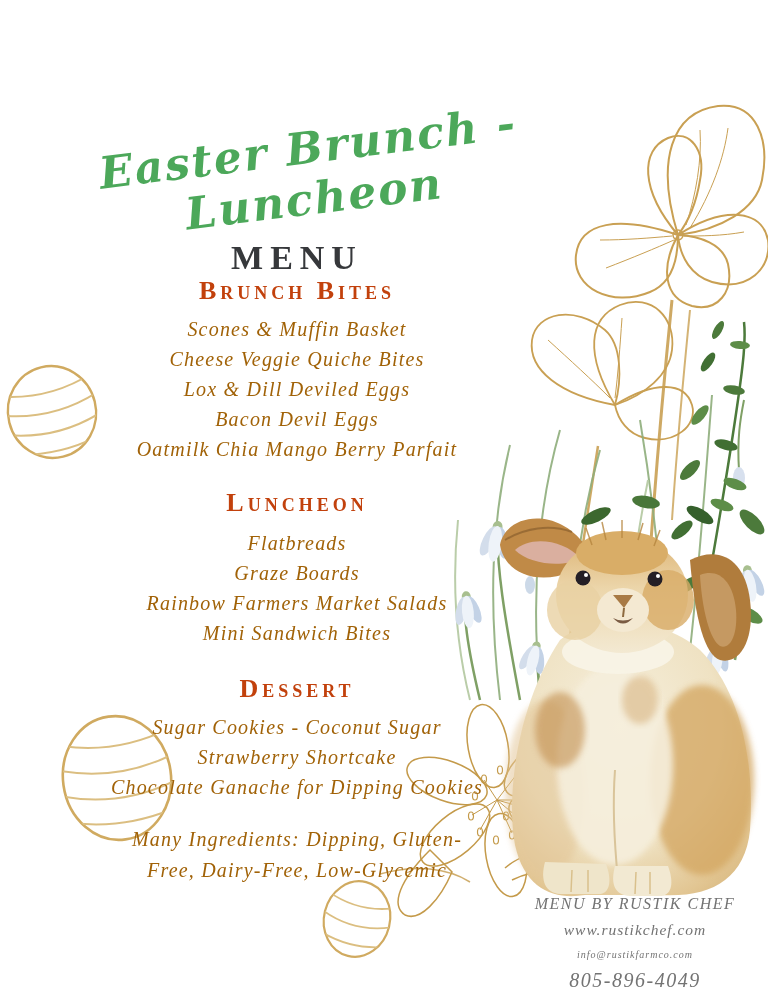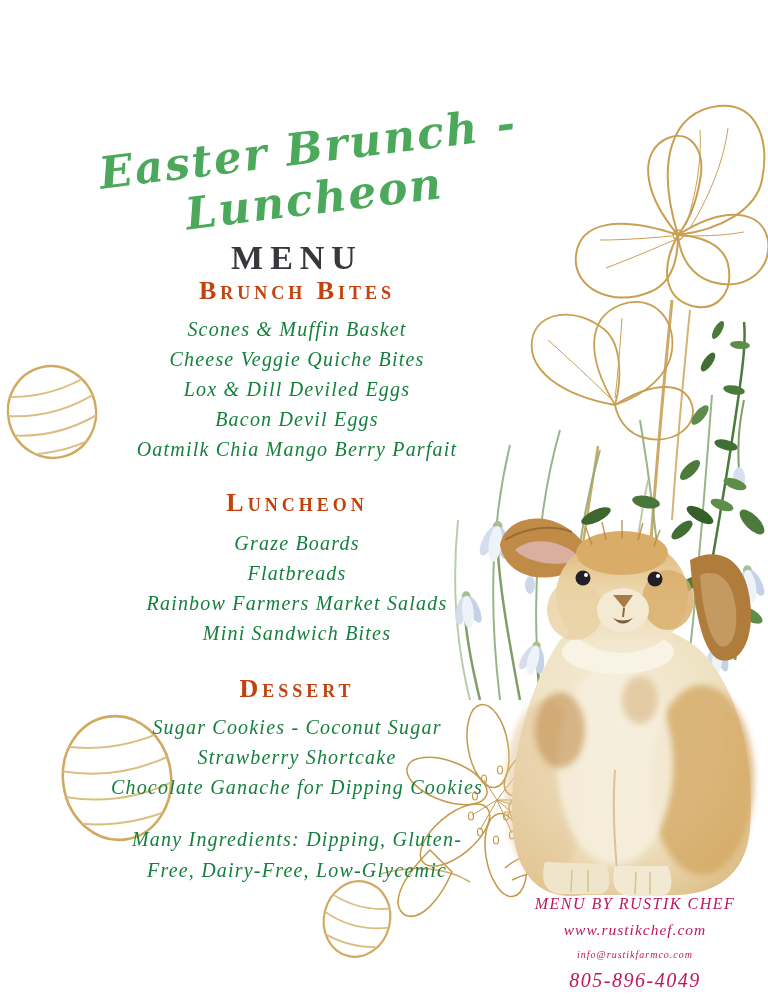--- a/index.html
+++ b/index.html
@@ -11,25 +11,25 @@
          font-size:44px;letter-spacing:2px;color:#4ca85a;transform:rotate(-7deg);}
   .menu{position:absolute;left:36px;top:243px;width:522px;text-align:center;z-index:2;}
   .menu-heading{font-size:34px;font-weight:bold;letter-spacing:7px;color:#36383b;line-height:30px;}
   .section-heading{font-size:26px;font-weight:bold;font-variant:small-caps;letter-spacing:4px;
                    color:#c2410c;line-height:30px;}
   .sh-brunch{margin-top:3px;}
   .sh-lunch{margin-top:24px;}
   .sh-dessert{margin-top:26px;}
   .items{margin-top:8px;}
   .items-l{margin-top:10px;}
-  .item{font-style:italic;font-size:20px;line-height:30px;letter-spacing:1.2px;color:#15803d;}
+  .item{font-style:italic;font-size:20px;line-height:30px;letter-spacing:1.2px;color:#a16207;}
   .note{margin-top:22px;}
   .note .item{line-height:31px;}
   .footer{position:absolute;left:502px;top:890px;width:266px;text-align:center;z-index:2;
-          font-style:italic;color:#be185d;}
+          font-style:italic;color:#737373;}
   .f-byline{font-size:16px;letter-spacing:1.5px;line-height:27px;}
   .f-site{font-size:15.5px;letter-spacing:1px;line-height:25px;}
   .f-email{font-size:10px;letter-spacing:1px;line-height:25px;}
   .f-phone{font-size:20px;letter-spacing:1.5px;line-height:26px;}
 </style>
 </head>
 <body>
 
 <div class="page">
 
@@ -255,22 +255,22 @@
     <div class="items">
       <div class="item">Scones &amp; Muffin Basket</div>
       <div class="item">Cheese Veggie Quiche Bites</div>
       <div class="item">Lox &amp; Dill Deviled Eggs</div>
       <div class="item">Bacon Devil Eggs</div>
       <div class="item">Oatmilk Chia Mango Berry Parfait</div>
     </div>
 
     <div class="section-heading sh-lunch">Luncheon</div>
     <div class="items items-l">
+      <div class="item">Flatbreads</div>
       <div class="item">Graze Boards</div>
-      <div class="item">Flatbreads</div>
       <div class="item">Rainbow Farmers Market Salads</div>
       <div class="item">Mini Sandwich Bites</div>
     </div>
 
     <div class="section-heading sh-dessert">Dessert</div>
     <div class="items">
       <div class="item">Sugar Cookies - Coconut Sugar</div>
       <div class="item">Strawberry Shortcake</div>
       <div class="item">Chocolate Ganache for Dipping Cookies</div>
     </div>

